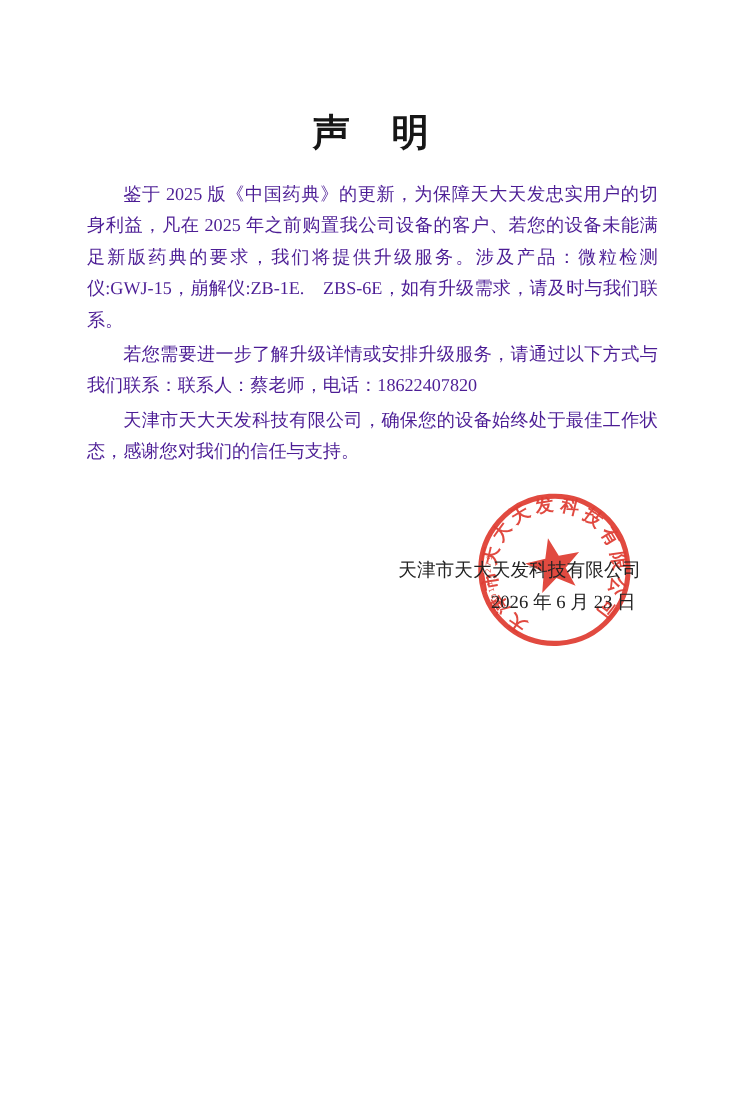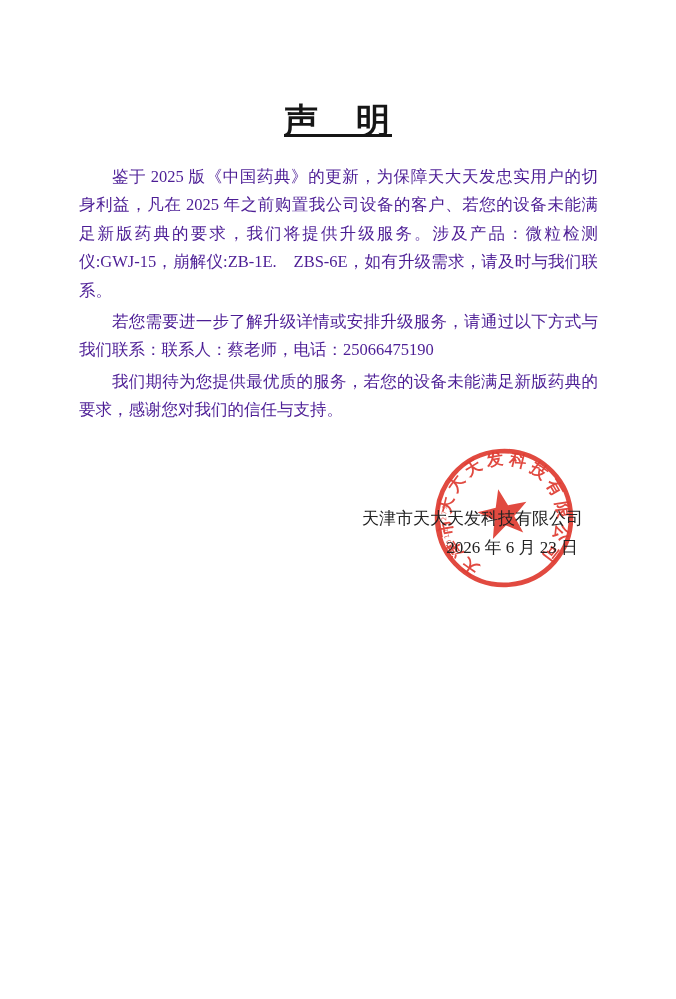--- a/index.html
+++ b/index.html
@@ -23,21 +23,20 @@
   .doc-title {
     position: absolute;
     top: 98px;
     left: 0;
     width: 676px;
     text-align: center;
     font-size: 34px;
     font-weight: bold;
     letter-spacing: 2px;
     color: #161616;
-    text-decoration: underline;
   }
   .doc-body {
     position: absolute;
     top: 163px;
     left: 79px;
     width: 519px;
     font-size: 16.5px;
     line-height: 28.4px;
     text-align: justify;
     color: #4c1d95;
@@ -70,22 +69,22 @@
 </style>
 </head>
 <body>
 
 <div class="page">
 
   <div class="doc-title">声　明</div>
 
   <div class="doc-body">
     <p>鉴于 2025 版《中国药典》的更新，为保障天大天发忠实用户的切身利益，凡在 2025 年之前购置我公司设备的客户、若您的设备未能满足新版药典的要求，我们将提供升级服务。涉及产品：微粒检测仪:GWJ-15，崩解仪:ZB-1E.　ZBS-6E，如有升级需求，请及时与我们联系。</p>
-    <p>若您需要进一步了解升级详情或安排升级服务，请通过以下方式与我们联系：联系人：蔡老师，电话：25066475190</p>
-    <p>我们期待为您提供最优质的服务，若您的设备未能满足新版药典的要求，感谢您对我们的信任与支持。</p>
+    <p>若您需要进一步了解升级详情或安排升级服务，请通过以下方式与我们联系：联系人：蔡老师，电话：18622407820</p>
+    <p>天津市天大天发科技有限公司，确保您的设备始终处于最佳工作状态，感谢您对我们的信任与支持。</p>
   </div>
 
   <div class="seal">
     <svg viewBox="0 0 150 150" xmlns="http://www.w3.org/2000/svg" aria-hidden="true">
       <defs>
         <path id="ringTextPath" d="M 48.5 120.9 A 53 53 0 1 1 101.5 120.9" fill="none"></path>
         <path id="serialPath" d="M 28.3 107.7 A 57 57 0 0 1 21.4 55.5" fill="none"></path>
       </defs>
       <circle cx="75" cy="75" r="66" fill="none" stroke="#dd2f24" stroke-width="4.6" opacity="0.95"></circle>
       <polygon points="75,46 68.8,63.5 50.3,64 65,75.2 59.7,93 75,82.5 90.3,93 85,75.2 99.7,64 81.2,63.5" fill="#dd2f24" opacity="0.95" transform="rotate(-8 75 73)"></polygon>

